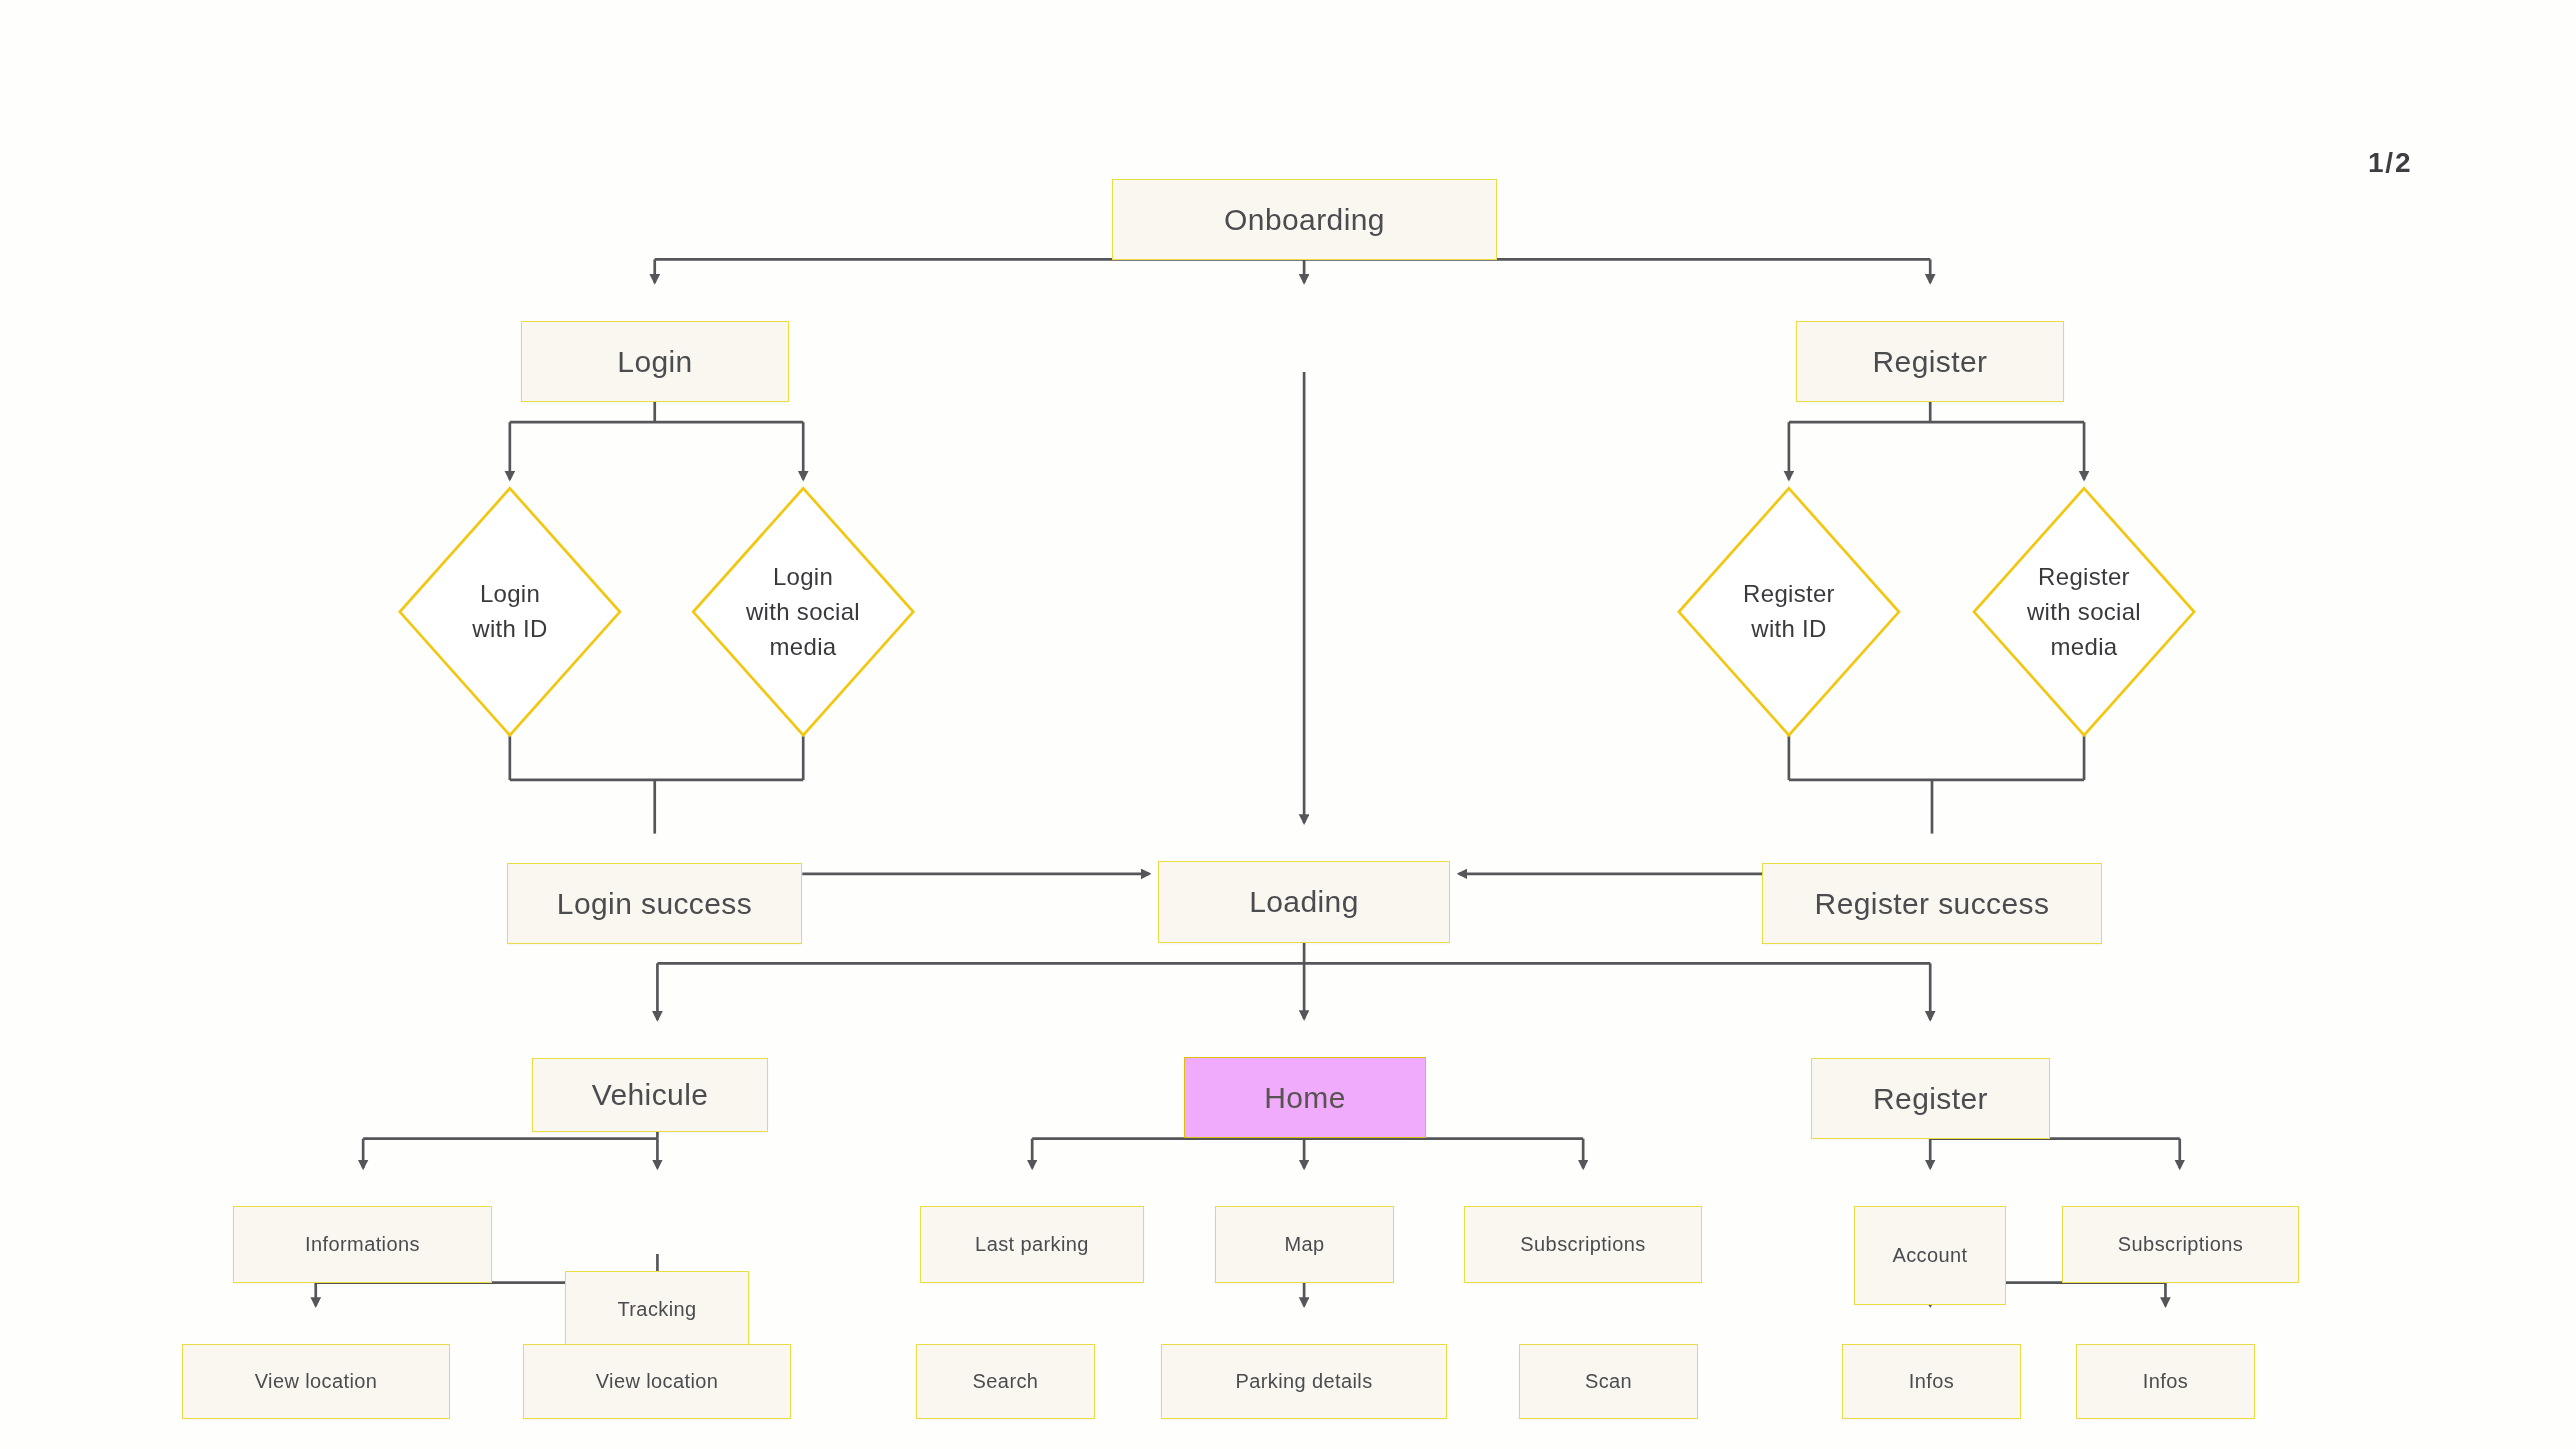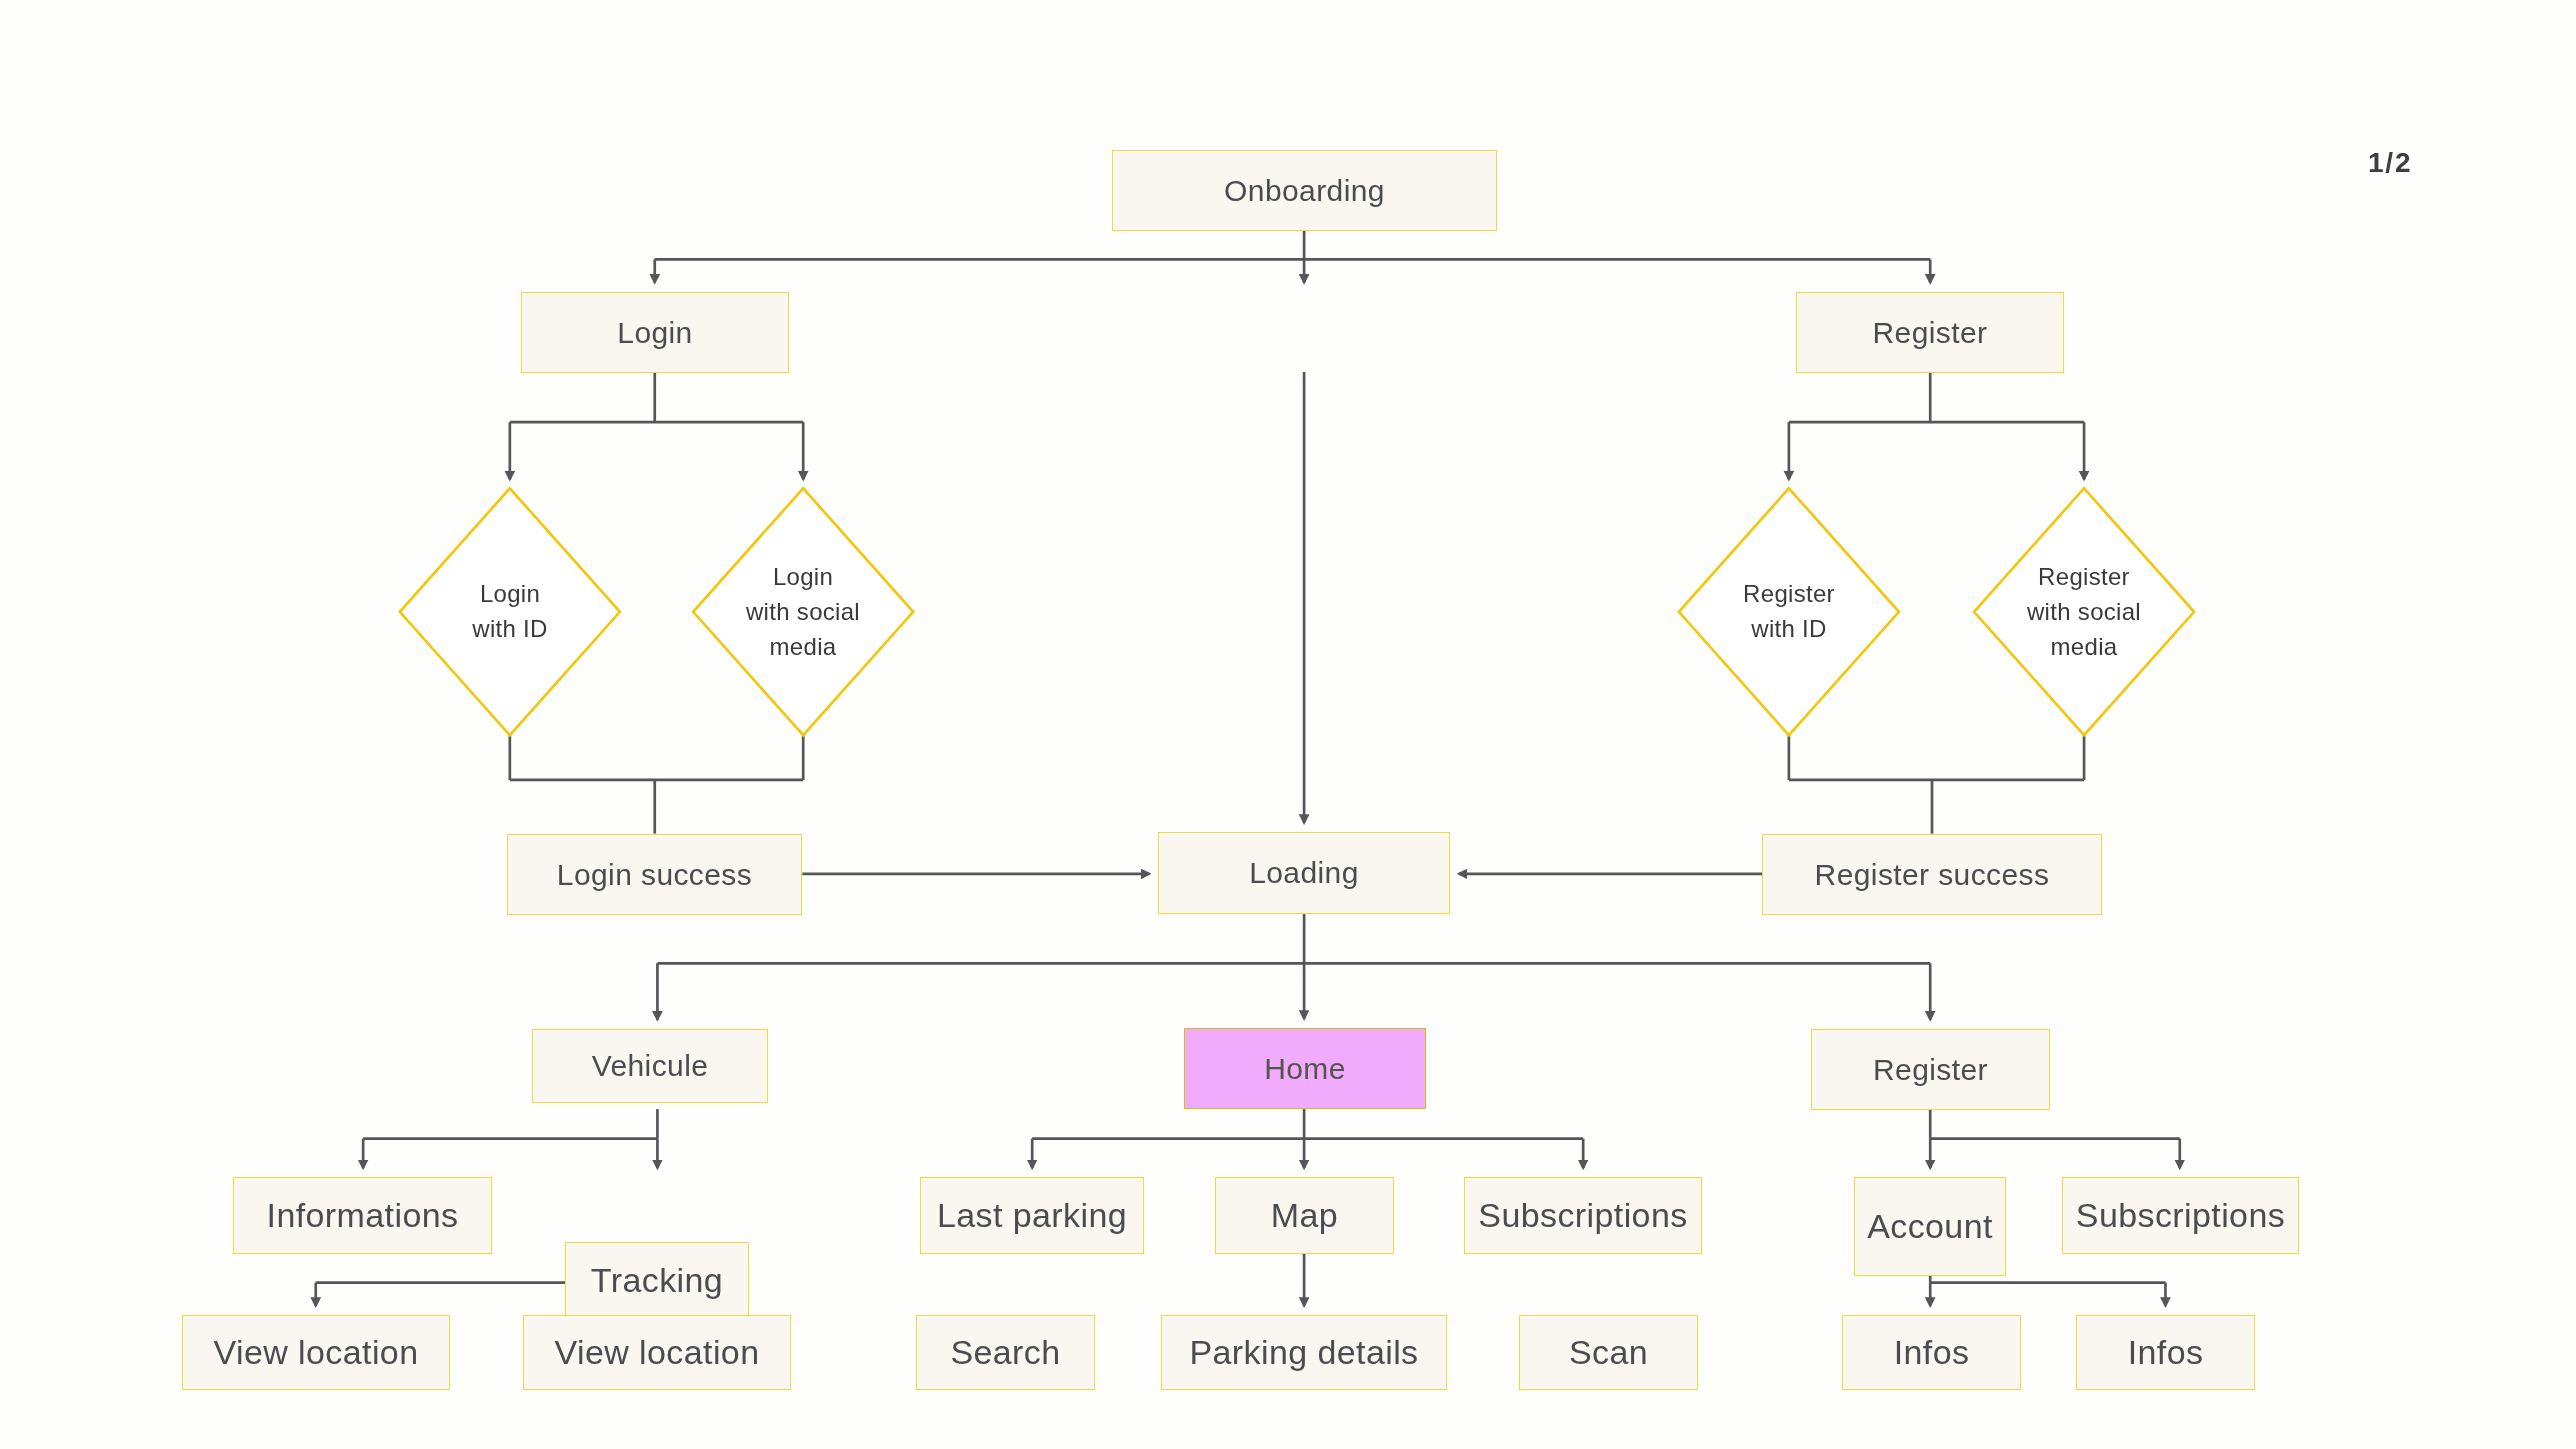--- a/index.html
+++ b/index.html
@@ -15,22 +15,23 @@
   .node{
     position:absolute;
     box-sizing:border-box;
     background:#FAF7F1;
     border:1.8px solid #EADC45;
     color:#4B4C50;
     display:flex;align-items:center;justify-content:center;
     font-size:30px;
     letter-spacing:0.4px;
     box-shadow:0 0.9px 1.8px rgba(0,0,0,0.04);
-  }
-  .node.small{font-size:34px;}
+    margin-top:29px;
+  }
+  .node.small{font-size:20px;}
   .node.home{
     background:#f0abfc;
     border:1.8px solid #DDBE0E;
     color:#55544E;
   }
   .diamond-label{
     position:absolute;
     transform:translate(-50%,-50%);
     text-align:center;
     white-space:pre-line;

